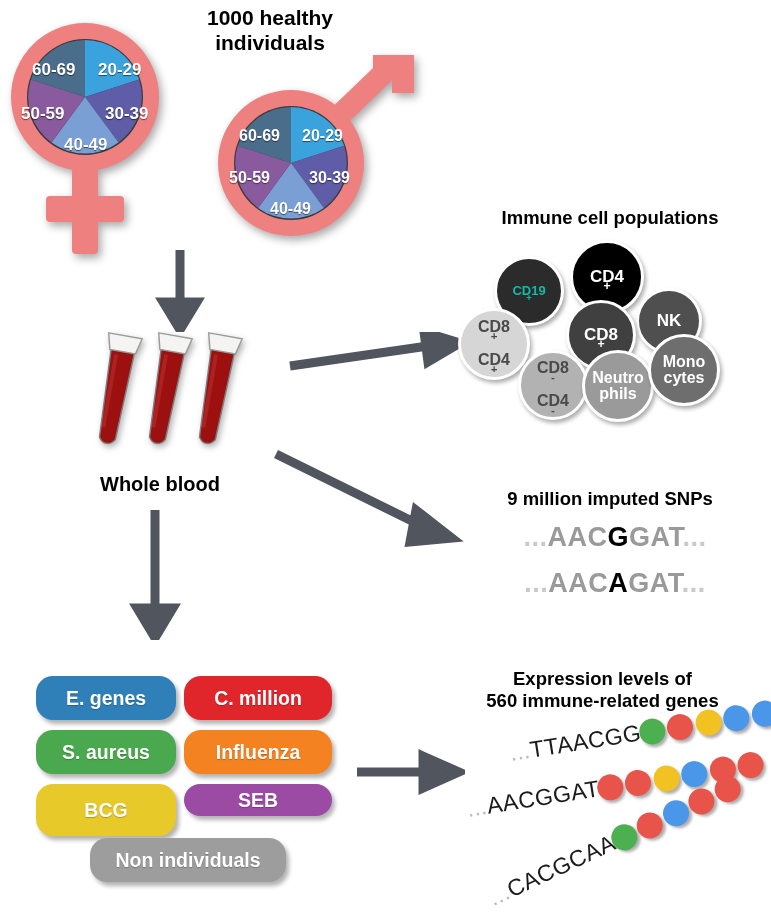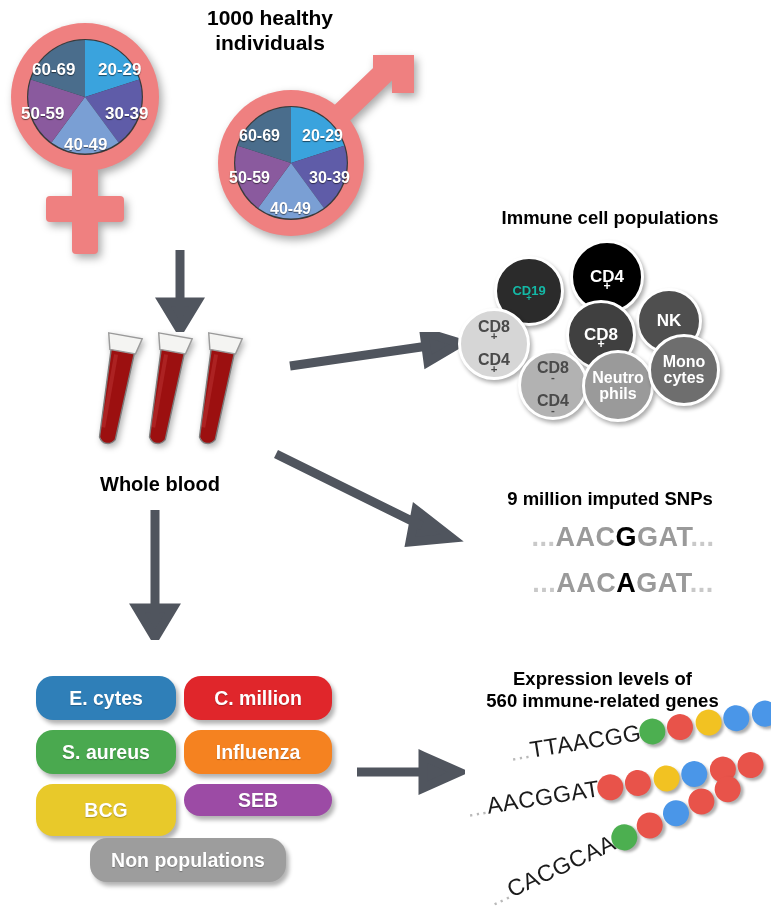--- a/index.html
+++ b/index.html
@@ -33,21 +33,21 @@
   #cells{left:458px;top:238px;width:310px;height:180px;}
   .cell{position:absolute;border-radius:50%;border:3.5px solid #fff;
         display:flex;align-items:center;justify-content:center;
         text-align:center;line-height:1.03;font-weight:bold;
         box-shadow:2px 3px 4px rgba(0,0,0,.33);box-sizing:border-box;}
   .cell span{display:block;}
   .cell .sup{font-size:.72em;vertical-align:super;line-height:0;}
 
   
   #snp{left:470px;top:522px;width:290px;height:92px;}
-  .snp-row{position:absolute;left:8px;width:290px;text-align:center;
+  .snp-row{position:absolute;left:0;width:290px;text-align:center;
            font-size:27px;font-weight:bold;letter-spacing:.5px;
            color:#9a9a9a;white-space:nowrap;}
   .snp-row .dots{color:#c9c9c9;font-weight:bold;}
   .snp-row b{color:#000;}
 
   
   #stim{left:36px;top:676px;width:300px;height:226px;}
   .chip{position:absolute;border-radius:17px;color:#fff;
         display:flex;align-items:center;justify-content:center;
         font-size:19.5px;font-weight:bold;
@@ -187,39 +187,39 @@
     </div>
 
   <div class="abs heading" id="snp-title">9 million imputed SNPs</div>
   <div class="abs" id="snp">
     <div class="snp-row" style="top:0;"><span class="dots">...</span>AAC<b>G</b>GAT<span class="dots">...</span></div>
     <div class="snp-row" style="top:46px;"><span class="dots">...</span>AAC<b>A</b>GAT<span class="dots">...</span></div>
   </div>
 
   <div class="abs" id="stim">
       <div class="chip" style="left: 0px; top: 0px; width: 140px; height: 44px; background: rgb(47, 127, 184);">
-        <span>E. cytes</span>
+        <span>E. genes</span>
       </div>
       <div class="chip" style="left: 148px; top: 0px; width: 148px; height: 44px; background: rgb(224, 38, 43);">
         <span>C. million</span>
       </div>
       <div class="chip" style="left: 148px; top: 54px; width: 148px; height: 44px; background: rgb(245, 130, 32);">
         <span>Influenza</span>
       </div>
       <div class="chip" style="left: 0px; top: 54px; width: 140px; height: 44px; background: rgb(74, 169, 79);">
         <span>S. aureus</span>
       </div>
       <div class="chip" style="left: 0px; top: 108px; width: 140px; height: 52px; background: rgb(232, 201, 42);">
         <span>BCG</span>
       </div>
       <div class="chip" style="left: 148px; top: 108px; width: 148px; height: 32px; background: rgb(156, 75, 165);">
         <span>SEB</span>
       </div>
       <div class="chip" style="left: 54px; top: 162px; width: 196px; height: 44px; background: rgb(157, 157, 157);">
-        <span>Non populations</span>
+        <span>Non individuals</span>
       </div>
     </div>
 
   <div class="abs arrow" style="left:355px;top:748px;width:110px;height:50px;">
     <svg width="110" height="50" viewBox="0 0 110 50">
       <path d="M2 24 L72 24 M68 8 L104 24 L68 40 Z" stroke="#50555e" stroke-width="9" fill="#50555e" stroke-linejoin="miter"></path>
     </svg>
   </div>
 
   <div class="abs heading" id="expr-title">Expression levels of<br>560 immune-related genes</div>

